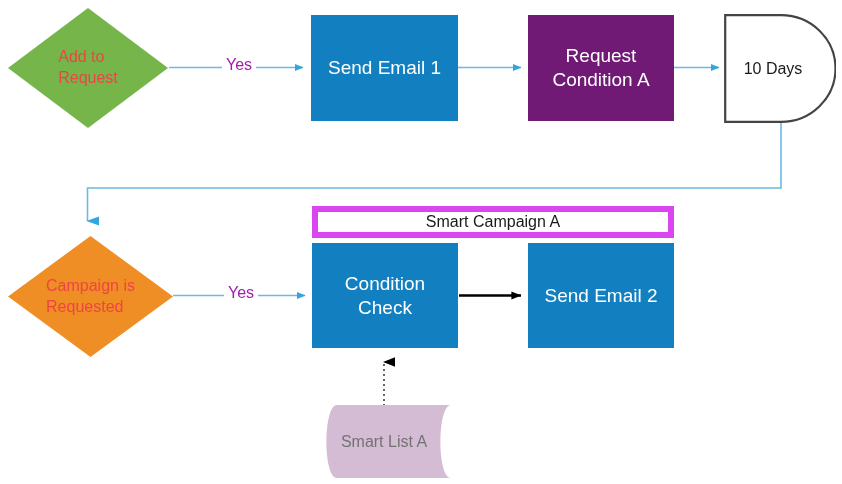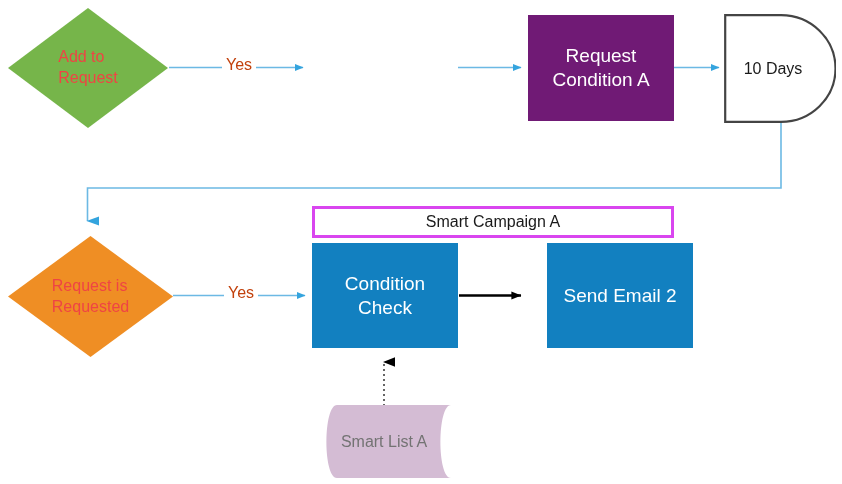--- a/index.html
+++ b/index.html
@@ -82,21 +82,21 @@
     justify-content: center;
     color: #1a1a1a;
     font-size: 16px;
     padding-right: 14px;
     box-sizing: border-box;
   }
   .group-box {
     position: absolute;
     box-sizing: border-box;
     background: #ffffff;
-    border: 3px solid #d946ef;
+    border: 6px solid #d946ef;
     display: flex;
     align-items: center;
     justify-content: center;
     color: #1a1a1a;
     font-size: 16px;
   }
   .tape-wrap {
     position: absolute;
   }
   .tape-shape {
@@ -113,21 +113,21 @@
     width: 100%;
     height: 100%;
     display: flex;
     align-items: center;
     justify-content: center;
     color: #737373;
     font-size: 16px;
   }
   .edge-label {
     position: absolute;
-    color: #c2410c;
+    color: #a21caf;
     font-size: 16px;
     background: #ffffff;
     padding: 0 4px;
     white-space: nowrap;
   }
 </style>
 </head>
 <body>
 
 <div id="canvas">
@@ -182,20 +182,23 @@
       <polygon points="80,0 160,60 80,120 0,60" fill="#76b54a"></polygon>
     </svg>
     <div class="diamond-label">
       <div>
         <div>Add to</div>
         <div>Request</div>
       </div>
     </div>
   </div>
 
+  <div class="node proc" style="left:311px; top:15px; width:147px; height:106px; background:#1280c0;">
+    <span>Send Email 1</span>
+  </div>
 
   <div class="node proc" style="left:528px; top:15px; width:146px; height:106px; background:#701a75;">
     <div>
       <div>Request</div>
       <div>Condition A</div>
     </div>
   </div>
 
   <div class="delay-wrap" style="left:724px; top:14px; width:112px; height:109px;">
     <svg class="delay-shape" viewBox="0 0 112 109" xmlns="http://www.w3.org/2000/svg">
@@ -203,38 +206,38 @@
     </svg>
     <div class="delay-label">10 Days</div>
   </div>
 
   <div class="diamond-wrap" style="left:8px; top:236px; width:165px; height:121px;">
     <svg class="diamond-shape" viewBox="0 0 165 121" xmlns="http://www.w3.org/2000/svg">
       <polygon points="82.5,0 165,60.5 82.5,121 0,60.5" fill="#ef8e24"></polygon>
     </svg>
     <div class="diamond-label">
       <div>
-        <div>Request is</div>
+        <div>Campaign is</div>
         <div>Requested</div>
       </div>
     </div>
   </div>
 
   <div class="group-box" style="left:312px; top:206px; width:362px; height:32px;">
     <span>Smart Campaign A</span>
   </div>
 
   <div class="node proc" style="left:312px; top:243px; width:146px; height:105px; background:#1280c0;">
     <div>
       <div>Condition</div>
       <div>Check</div>
     </div>
   </div>
 
-  <div class="node proc" style="left:528px; top:243px; width:146px; height:105px; background:#1280c0;margin-left:19px;">
+  <div class="node proc" style="left:528px; top:243px; width:146px; height:105px; background:#1280c0;">
     <span>Send Email 2</span>
   </div>
 
   <div class="tape-wrap" style="left:317px; top:405px; width:134px; height:73px;">
     <svg class="tape-shape" viewBox="0 0 134 73" xmlns="http://www.w3.org/2000/svg">
       <path d="M20,0 L134,0 C120,0 120,73 134,73 L20,73 C6,73 6,0 20,0 Z" fill="#d4bcd4"></path>
     </svg>
     <div class="tape-label" style="padding-right:16px;">Smart List A</div>
   </div>
 

